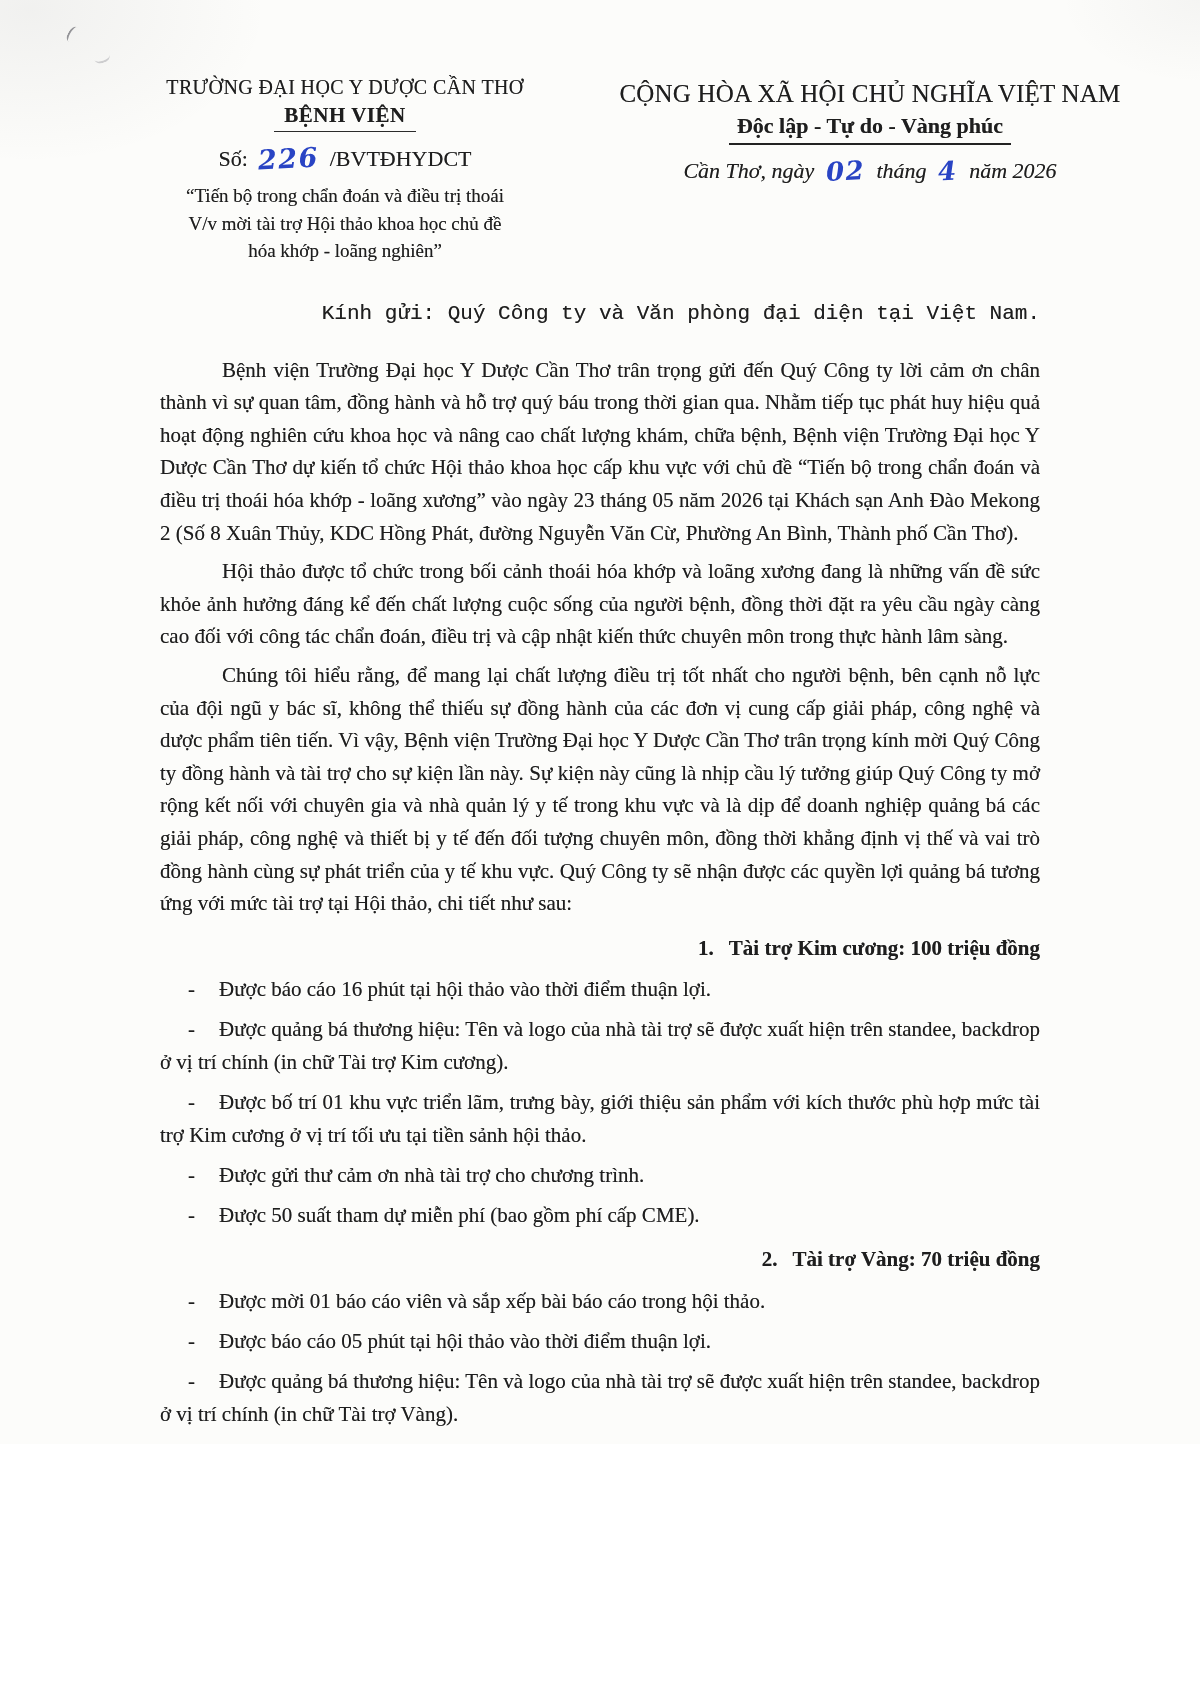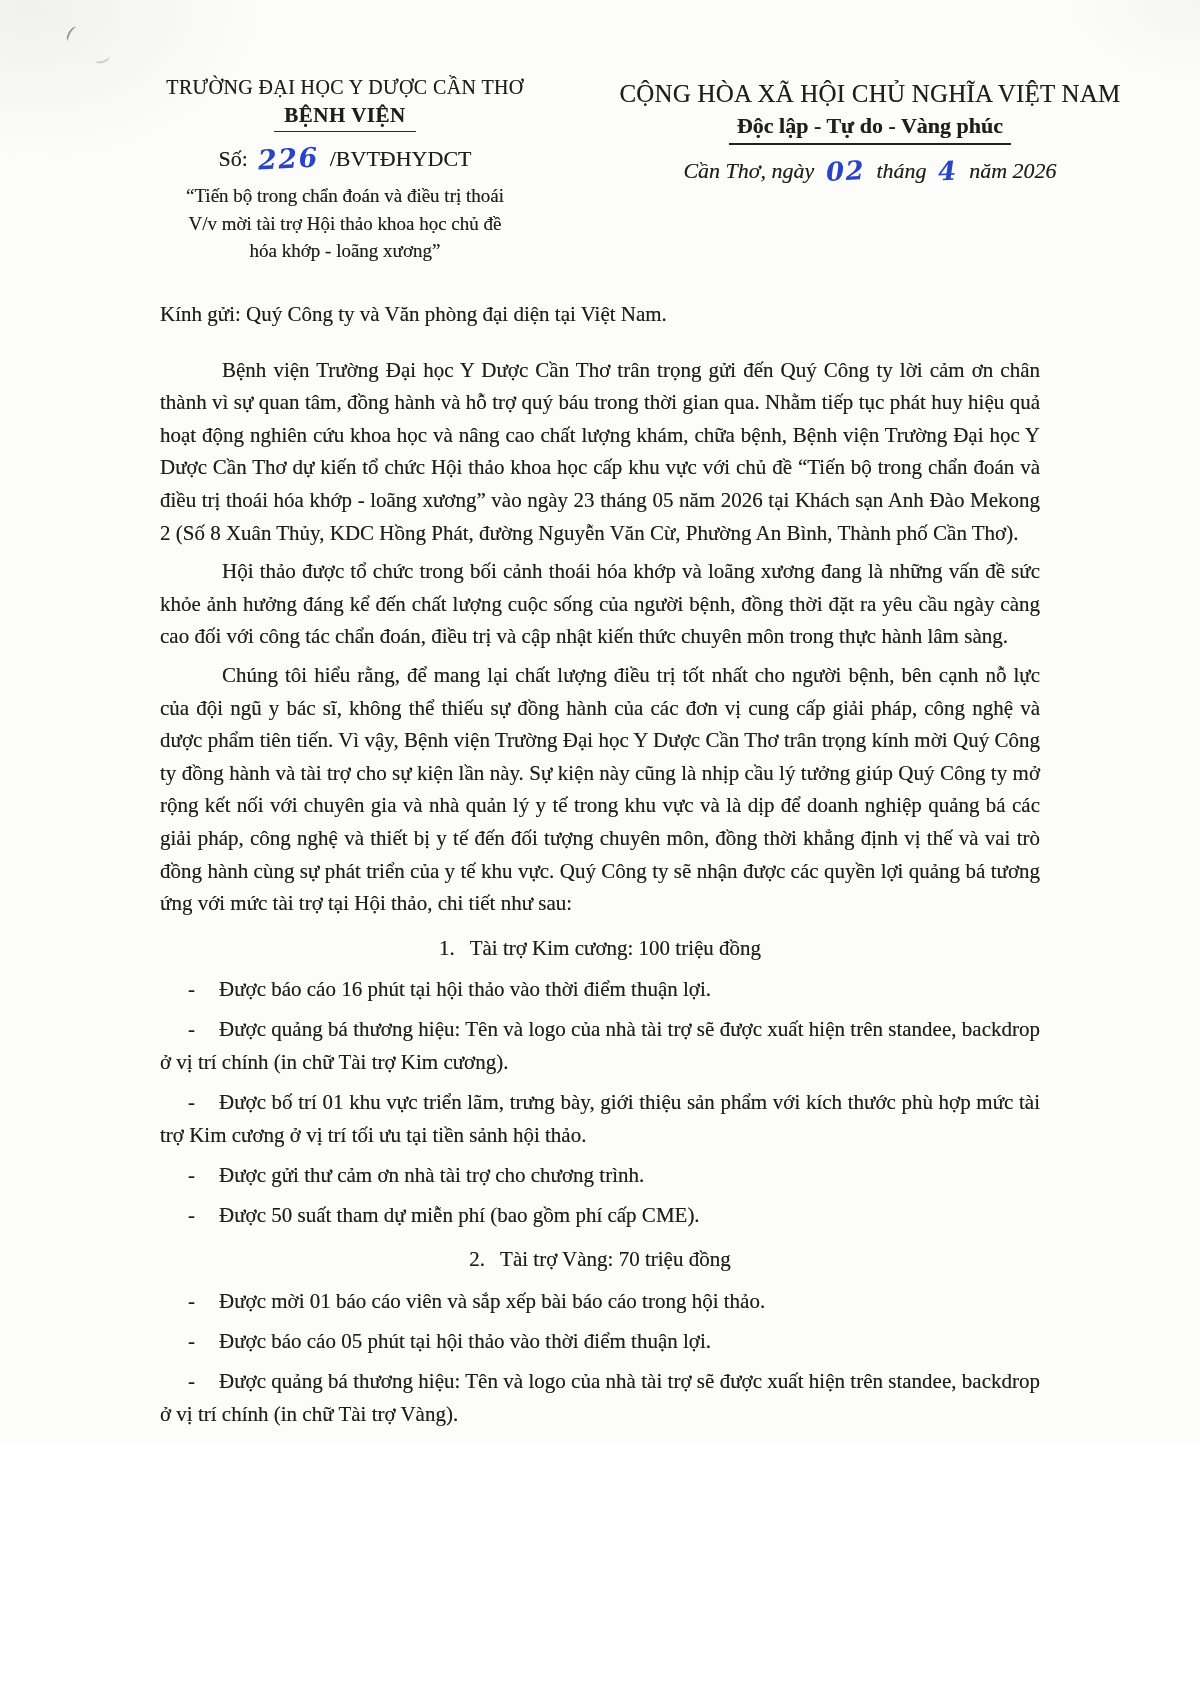--- a/index.html
+++ b/index.html
@@ -56,23 +56,23 @@
     text-shadow: none;
   }
   .date-line .hand { font-size: 26px; margin: 0 6px; }
 
   
   .content {
     position: absolute; left: 160px; top: 298px; width: 880px;
     font-size: 21px; line-height: 32.6px;
     text-align: justify;
   }
-  .salutation { text-align: left; margin: 0 0 23px; text-indent: 0; }
+  .salutation { text-align: right; margin: 0 0 23px; text-indent: 0; font-family: Liberation Mono, monospace; }
   p.para { margin: 0 0 6px; text-indent: 62px; }
-  p.section-heading { margin: 12px 0 9px; font-weight: normal; text-indent: 0; text-align: center; }
+  p.section-heading { margin: 12px 0 9px; font-weight: bold; text-indent: 0; text-align: right; }
   .hgap { display: inline-block; width: 15px; }
   p.bullet { margin: 0 0 7.5px; text-indent: 28px; }
   .dash { padding-right: 24px; }
 </style>
 </head>
 <body>
 
 <div class="page">
 
   <div class="smudge s1"></div>
@@ -84,21 +84,21 @@
       <span class="uline">BỆNH VIỆN</span>
     </div>
     <div class="doc-number">
       <span>Số:</span>
       <span class="hand">226</span>
       <span>/BVTĐHYDCT</span>
     </div>
     <div class="subject">
       <div>“Tiến bộ trong chẩn đoán và điều trị thoái</div>
       <div>V/v mời tài trợ Hội thảo khoa học chủ đề</div>
-      <div>hóa khớp - loãng xương”</div>
+      <div>hóa khớp - loãng nghiên”</div>
     </div>
   </div>
 
   <div class="hdr-right">
     <div class="motto1">CỘNG HÒA XÃ HỘI CHỦ NGHĨA VIỆT NAM</div>
     <div class="motto2">
       <span class="uline">Độc lập - Tự do - Vàng phúc</span>
     </div>
     <div class="date-line">
       <span>Cần Thơ, ngày</span>

